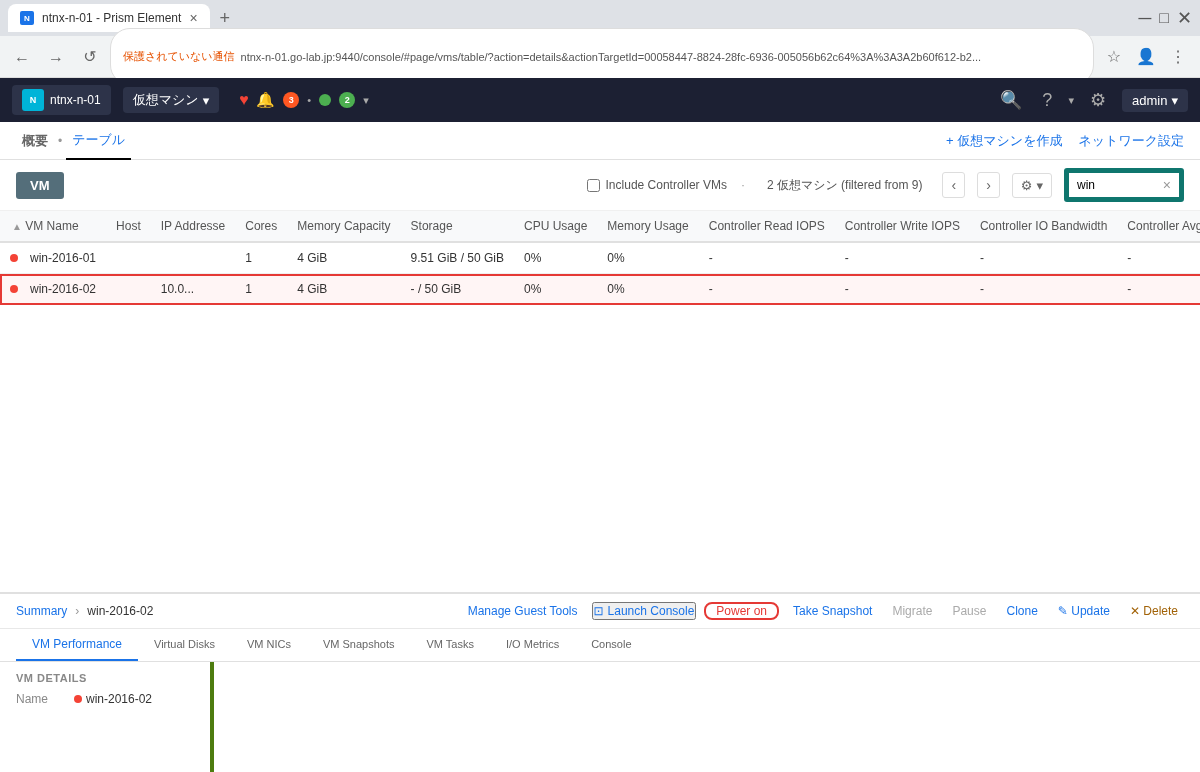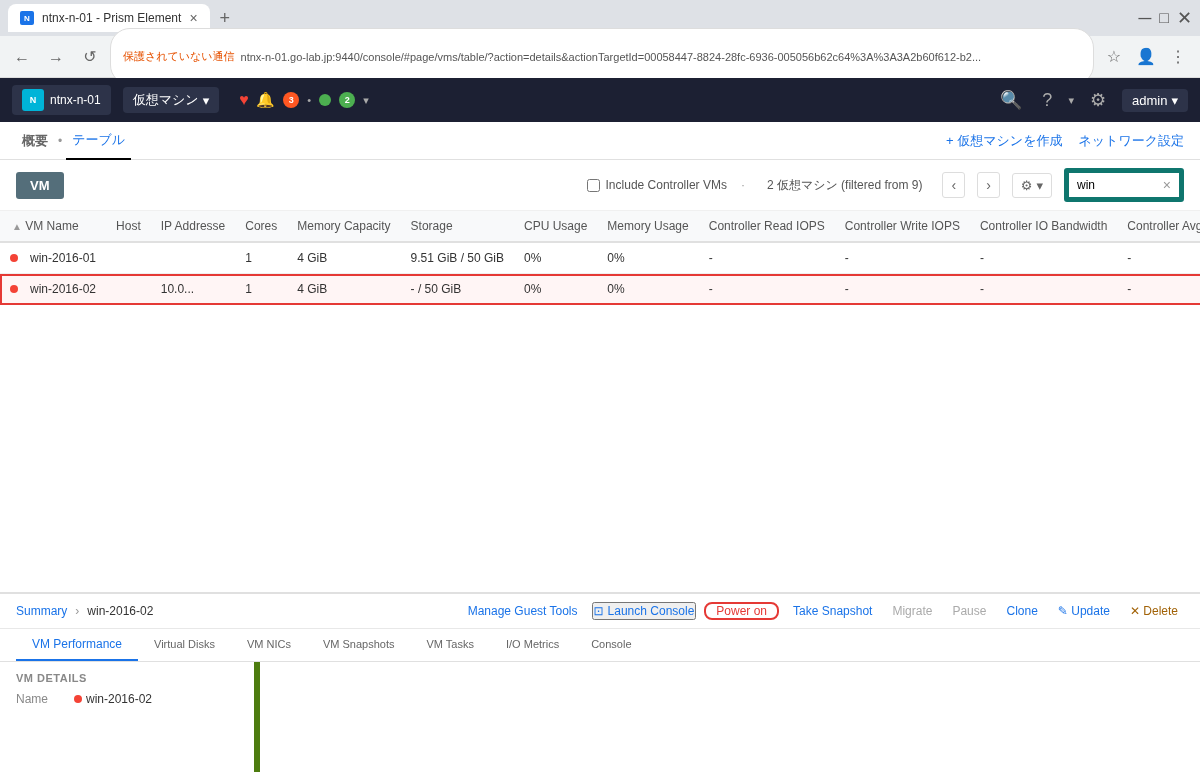--- a/index.html
+++ b/index.html
@@ -76,21 +76,21 @@
     .breadcrumb-current { color: #333; font-size: 12px; }
     .bottom-actions { display: flex; align-items: flex-start; gap: 8px; margin-left: auto; }
     .action-btn { background: none; border: none; color: #1a73e8; font-size: 12px; cursor: pointer; padding: 2px 6px; }
     .action-btn-primary { background: none; border: 2px solid #e53935; color: #e53935; font-size: 12px; cursor: pointer; padding: 0 10px; border-radius: 8px; font-weight: 500; }
     .action-btn-disabled { background: none; border: none; color: #aaa; font-size: 12px; cursor: not-allowed; padding: 2px 6px; }
     .launch-console { display: flex; align-items: center; gap: 4px; color: #1a73e8; font-size: 12px; cursor: pointer; }
     .bottom-tabs { display: flex; align-items: center; gap: 0; border-bottom: 1px solid #e0e0e0; padding: 0 16px; }
     .bottom-tab { padding: 8px 16px; font-size: 11px; color: #666; cursor: pointer; border-bottom: 2px solid transparent; }
     .bottom-tab-active { padding: 8px 16px; font-size: 12px; color: #1a73e8; cursor: pointer; border-bottom: 2px solid #1a73e8; font-weight: 500; }
     .bottom-content { display: flex; flex: 1; overflow: hidden; }
-    .vm-details-panel { width: 260px; border-right: 6px solid #4d7c0f; padding: 10px 16px; }
+    .vm-details-panel { width: 214px; border-right: 4px solid #4d7c0f; padding: 10px 16px; }
     .vm-details-title { font-size: 11px; font-weight: 600; color: #888; text-transform: uppercase; letter-spacing: 0.5px; margin-bottom: 8px; }
     .vm-detail-row { display: flex; align-items: flex-start; gap: 8px; font-size: 12px; }
     .vm-detail-label { color: #888; width: 50px; }
     .vm-detail-value { color: #333; display: flex; align-items: center; gap: 4px; }
     .vm-detail-dot { width: 8px; height: 8px; border-radius: 50%; background: #f44336; }
   </style>
 </head>
 <body>
 
 <div class="browser-chrome">

